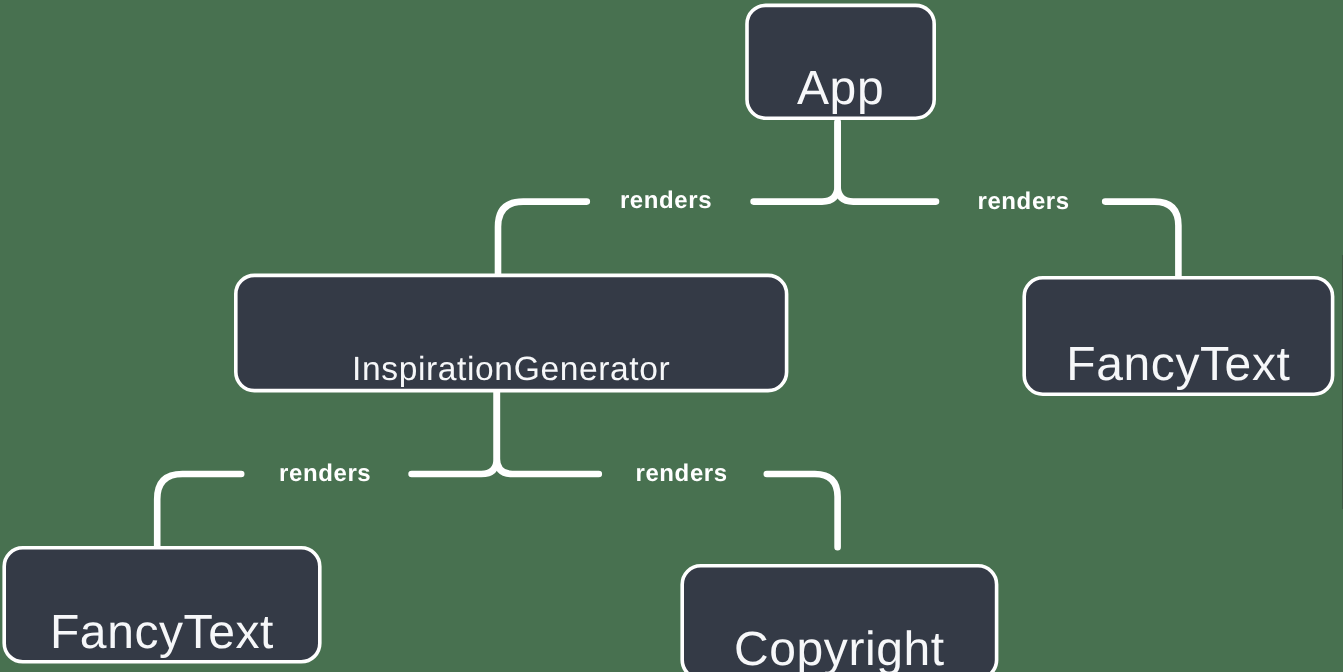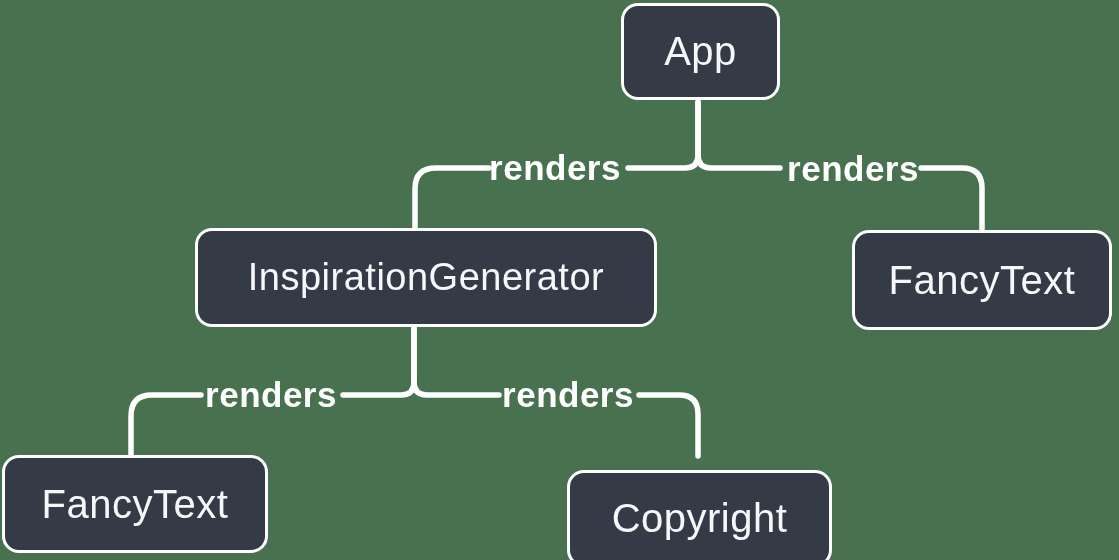--- a/index.html
+++ b/index.html
@@ -35,38 +35,38 @@
     stroke-width: 5.5;
     stroke-linecap: round;
   }
   .node {
     position: absolute;
     box-sizing: border-box;
     background: var(--node_fill);
     border: 3px solid var(--node_border);
     border-radius: 17px;
     display: flex;
-    align-items: center;
+    align-items: flex-end;
     justify-content: center;
     color: var(--node_text);
     font-size: 40px;
     font-weight: 400;
     letter-spacing: 0.5px;
     white-space: nowrap;
   }
   .node-app        { left: 621px; top: 3px;   width: 159px; height: 97px;  }
-  .node-inspgen    { left: 195px; top: 228px; width: 462px; height: 99px;  font-size: 38px; }
+  .node-inspgen    { left: 195px; top: 228px; width: 462px; height: 99px;  font-size: 28px; }
   .node-fancy-r    { left: 852px; top: 230px; width: 260px; height: 100px; }
   .node-fancy-l    { left: 2px;   top: 455px; width: 266px; height: 98px;  }
   .node-copyright  { left: 567px; top: 470px; width: 265px; height: 97px;  }
   .edge-label {
     position: absolute;
     transform: translate(-50%, -50%);
     color: var(--label_text);
-    font-size: 35px;
+    font-size: 20px;
     font-weight: 700;
     letter-spacing: 0.5px;
     white-space: nowrap;
   }
   .edge-label-1 { left: 555px; top: 168px; }
   .edge-label-2 { left: 853px; top: 169px; }
   .edge-label-3 { left: 271px; top: 395px; }
   .edge-label-4 { left: 568px; top: 395px; }
 </style>
 </head>

